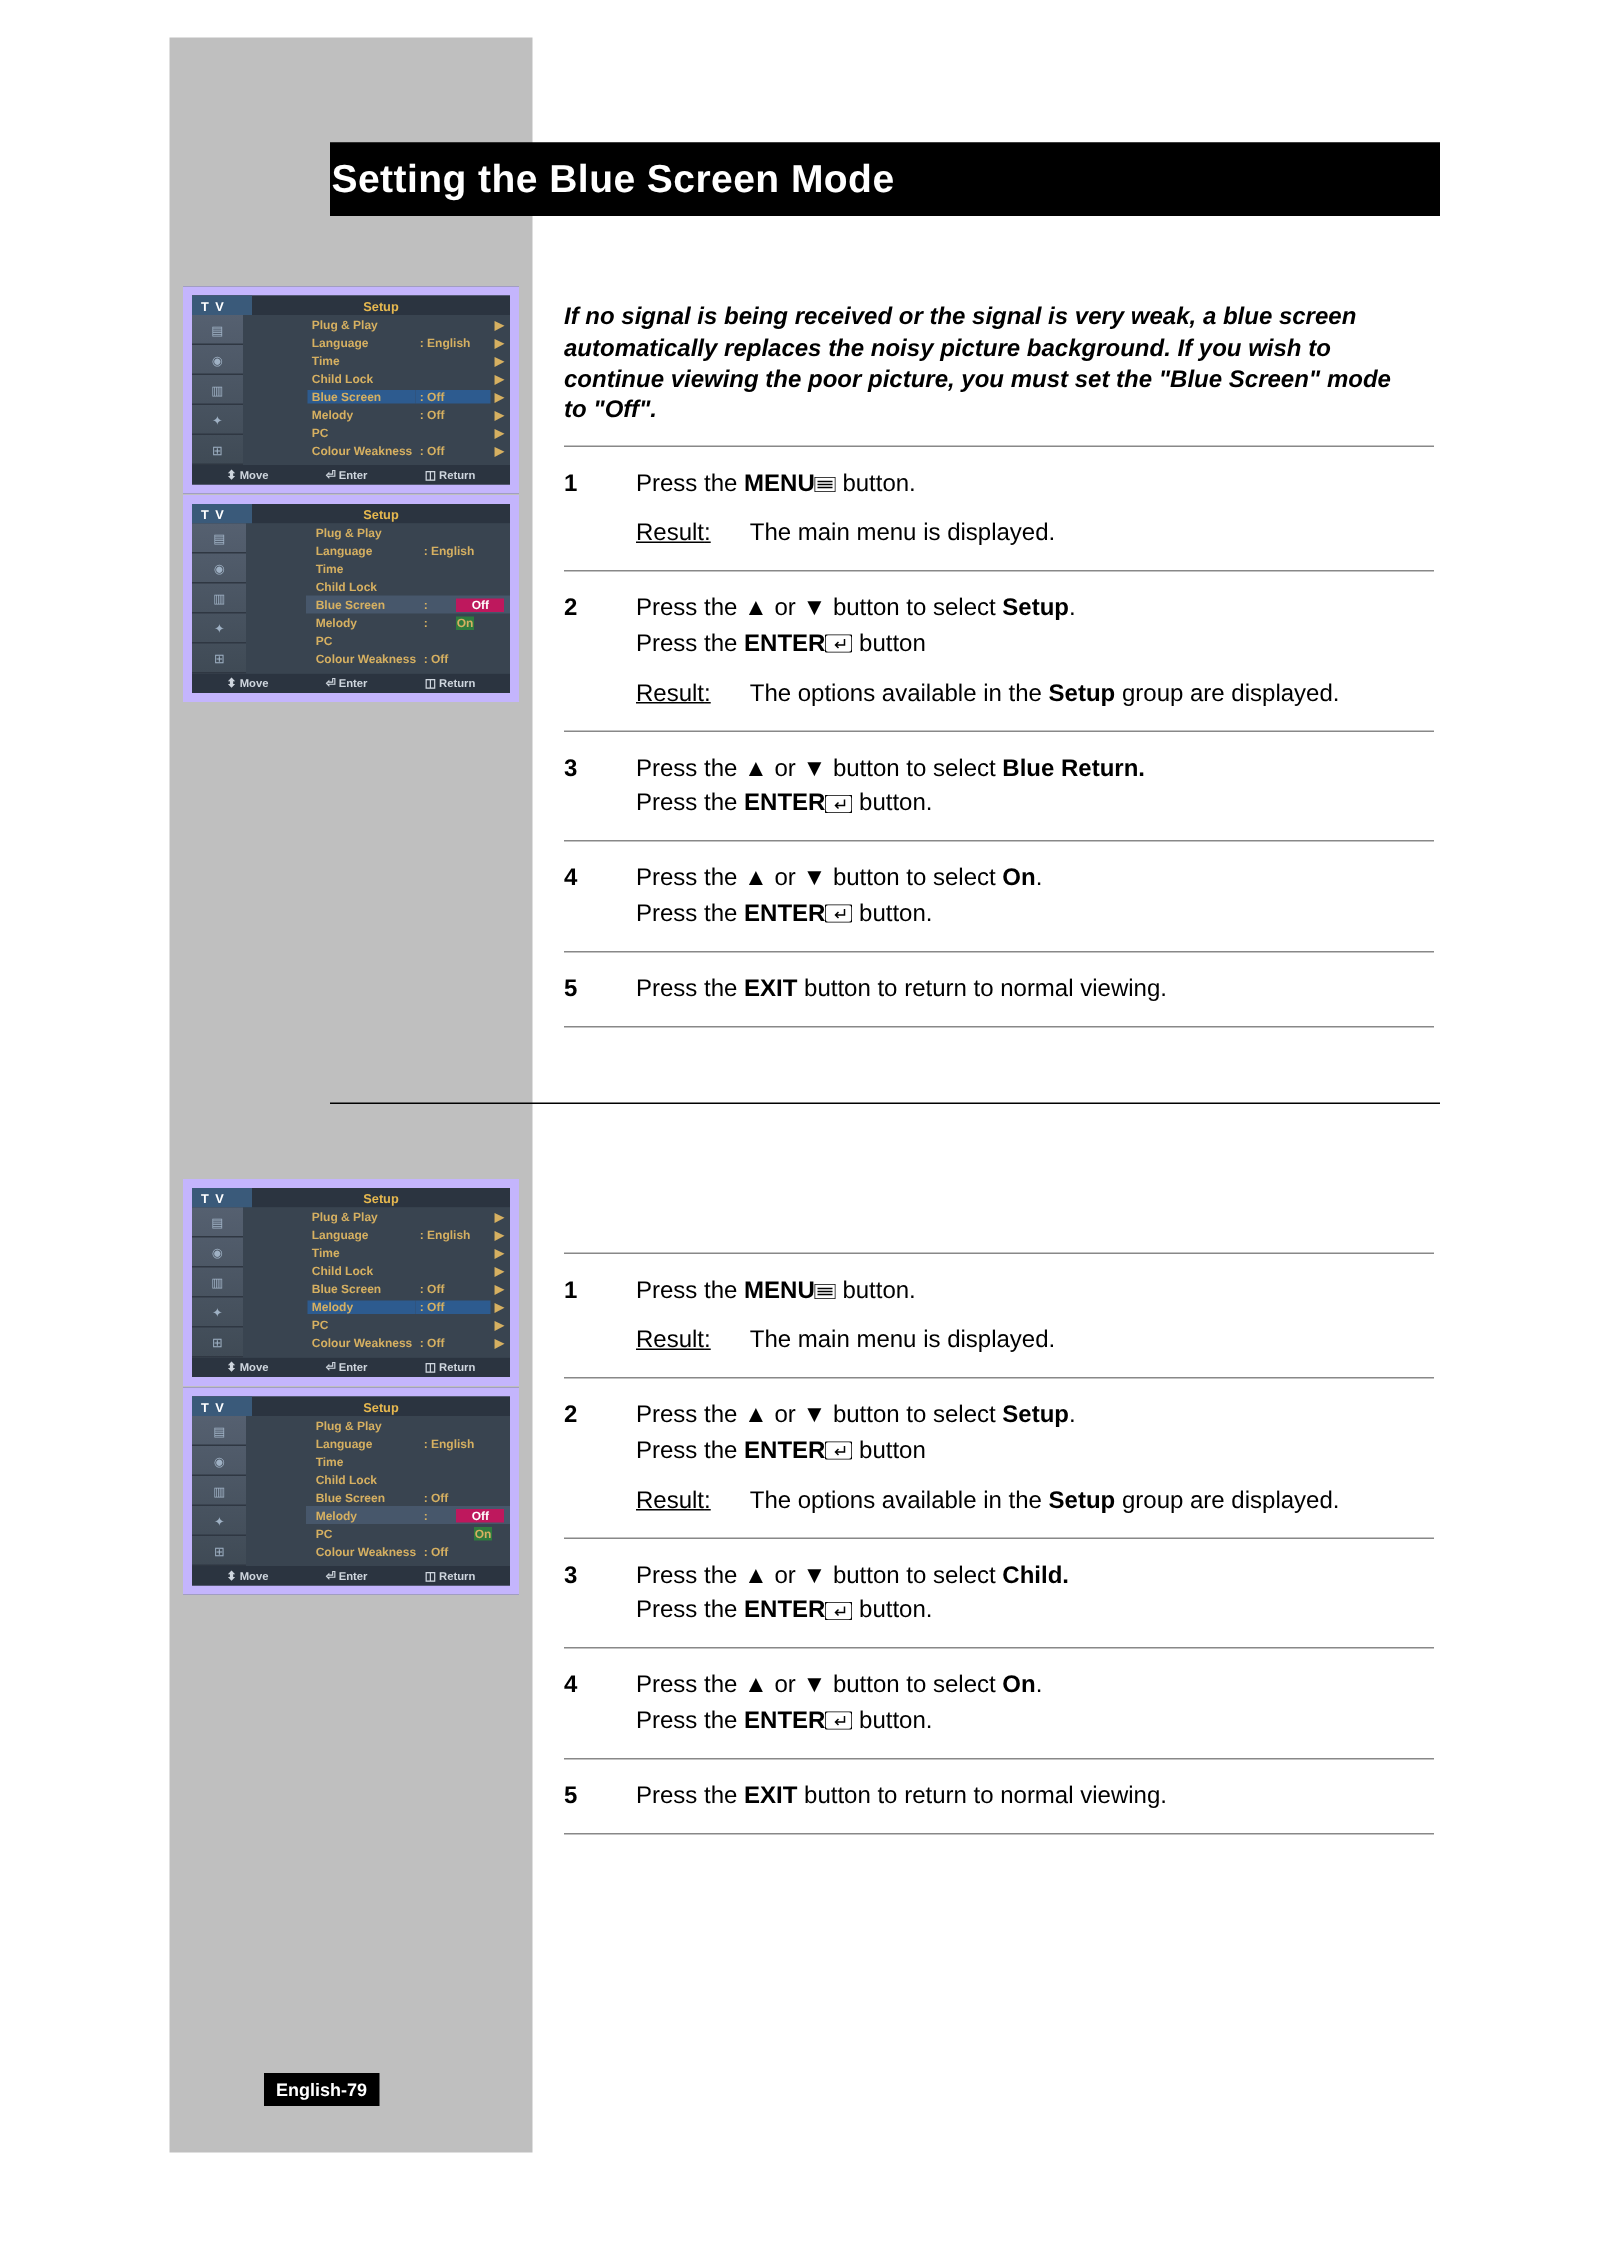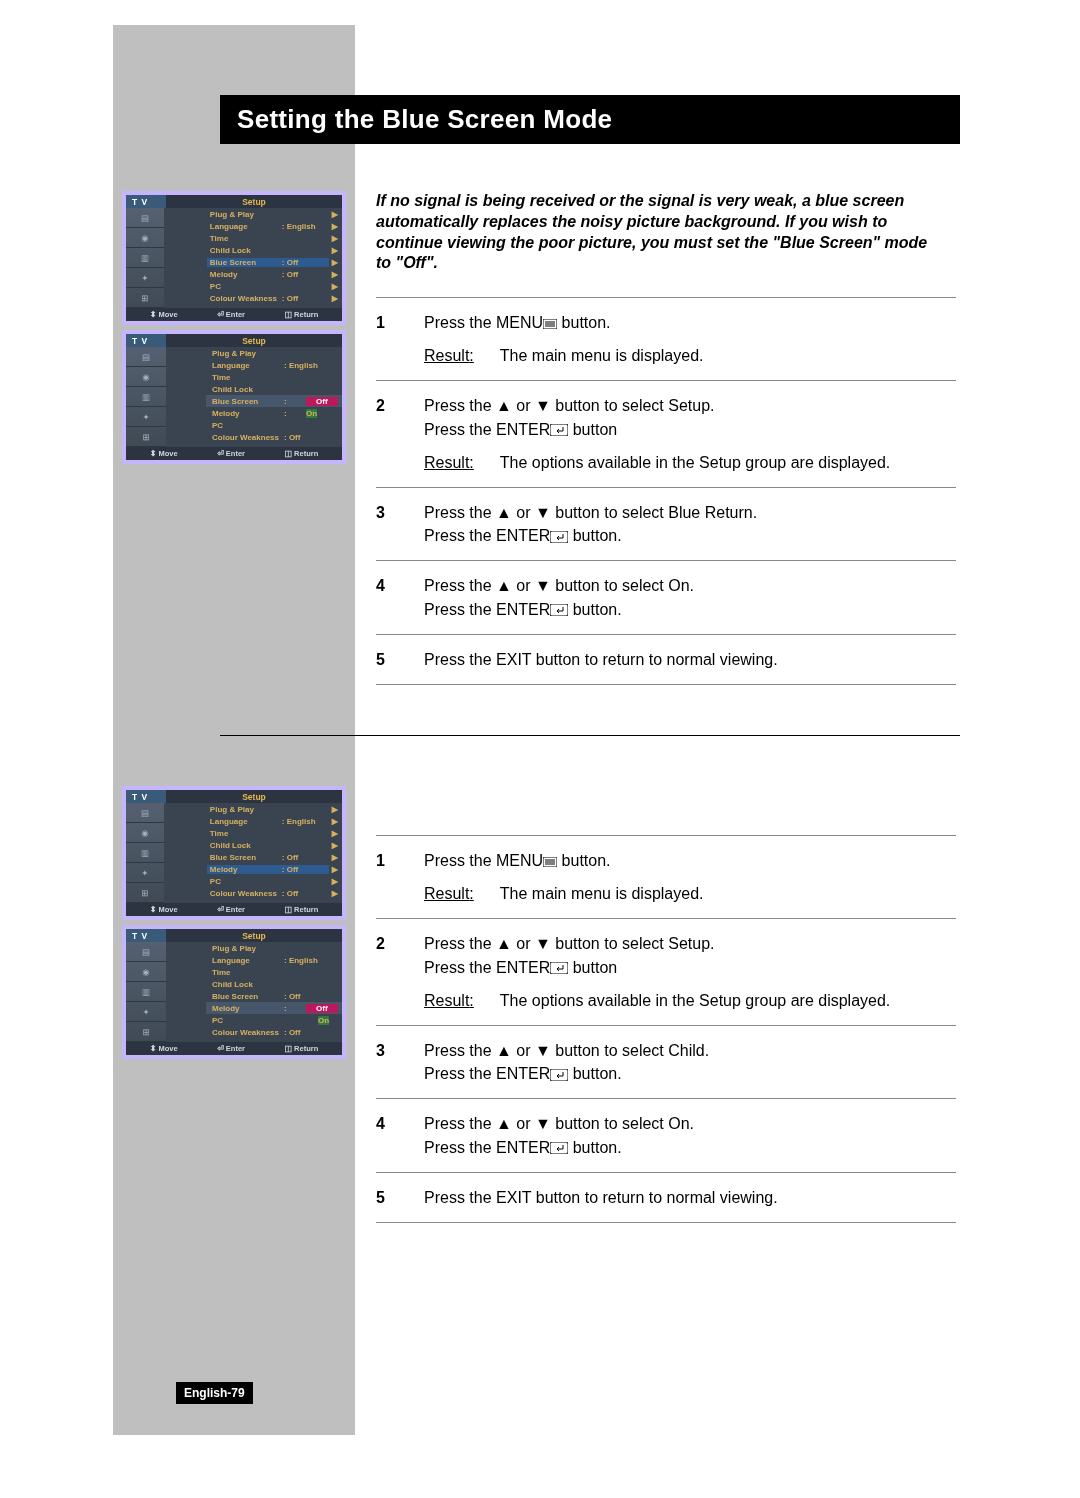--- a/index.html
+++ b/index.html
@@ -23,21 +23,21 @@
     top: 25px;
     width: 242px;
     height: 1410px;
     background: #bfbfbf;
   }
   .section-title-bar {
     position: absolute;
     left: 220px;
     width: 740px;
     background: #000;
-    padding: 8px 16px;
+    padding: 8px 0;
     border: 1px solid #000;
   }
   .section-title-bar .title {
     color: #fff;
     font-weight: bold;
     font-size: 26px;
     letter-spacing: 0.3px;
   }
   .section-underline {
     position: absolute;
@@ -70,39 +70,39 @@
     font-size: 16px;
     line-height: 1.45;
     padding: 4px 0;
   }
   .step-num {
     width: 48px;
     flex-shrink: 0;
     font-weight: bold;
   }
   .step-body { flex: 1; }
-  .step-body .b { font-weight: normal; }
+  .step-body .b { font-weight: bold; }
   .result-line {
     margin-top: 10px;
     display: flex;
   }
   .result-label { text-decoration: underline; padding-right: 8px; }
   .result-label::after { content: ":"; }
   .result-text { flex: 1; padding-left: 18px; }
   .menu-icon { display:inline-block; width:14px; height:10px; position:relative; top:0px; }
   .menu-icon svg { width:14px; height:10px; vertical-align:middle; }
   .enter-icon { display:inline-block; width:18px; height:12px; position:relative; }
   .enter-icon svg { width:18px; height:12px; vertical-align:middle; }
 
   
   .osd {
     position: absolute;
     width: 224px;
     background: #3f4a55;
-    border: 4px solid #c4b5fd;
+    border: 6px solid #c4b5fd;
     font-size: 8.5px;
     color: #fff;
   }
   .osd .hdr {
     display: flex;
     background: #2b3440;
     height: 13px;
     align-items: center;
   }
   .osd .hdr .tv {
@@ -317,21 +317,21 @@
           <span class="sym">⏎</span>
           <span>Enter</span>
         </span>
       <span>
           <span class="sym">◫</span>
           <span>Return</span>
         </span>
     </div>
   </div>
 
-  <div class="intro" style="top:191px;"><span>If no signal is being received or the signal is very weak, a blue screen automatically replaces the noisy picture background.
+  <div class="intro" style="top:202px;"><span>If no signal is being received or the signal is very weak, a blue screen automatically replaces the noisy picture background.
 If you wish to continue viewing the poor picture, you must set the "Blue Screen" mode to "Off".</span></div>
 
   <div class="steps" style="top:288px;">
     <hr>
     <div class="step-row">
       <div class="step-num">1</div>
       <div class="step-body">
         <span>Press the </span><span class="b">MENU</span><span class="menu-icon"><svg viewBox="0 0 14 10">
               <rect x="0" y="0" width="14" height="10" fill="none" stroke="#000" stroke-width="1"></rect>
               <line x1="2" y1="3" x2="12" y2="3" stroke="#000"></line>

